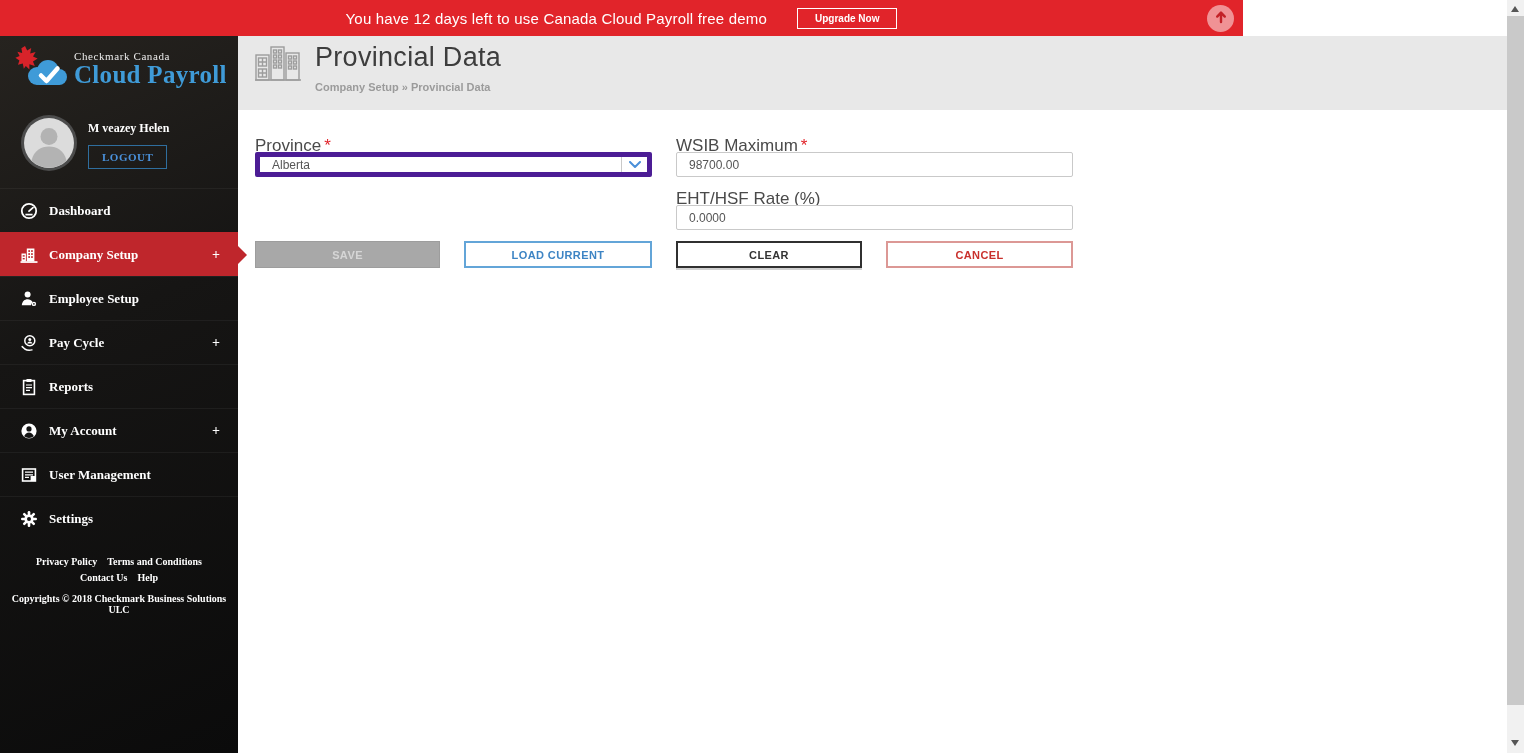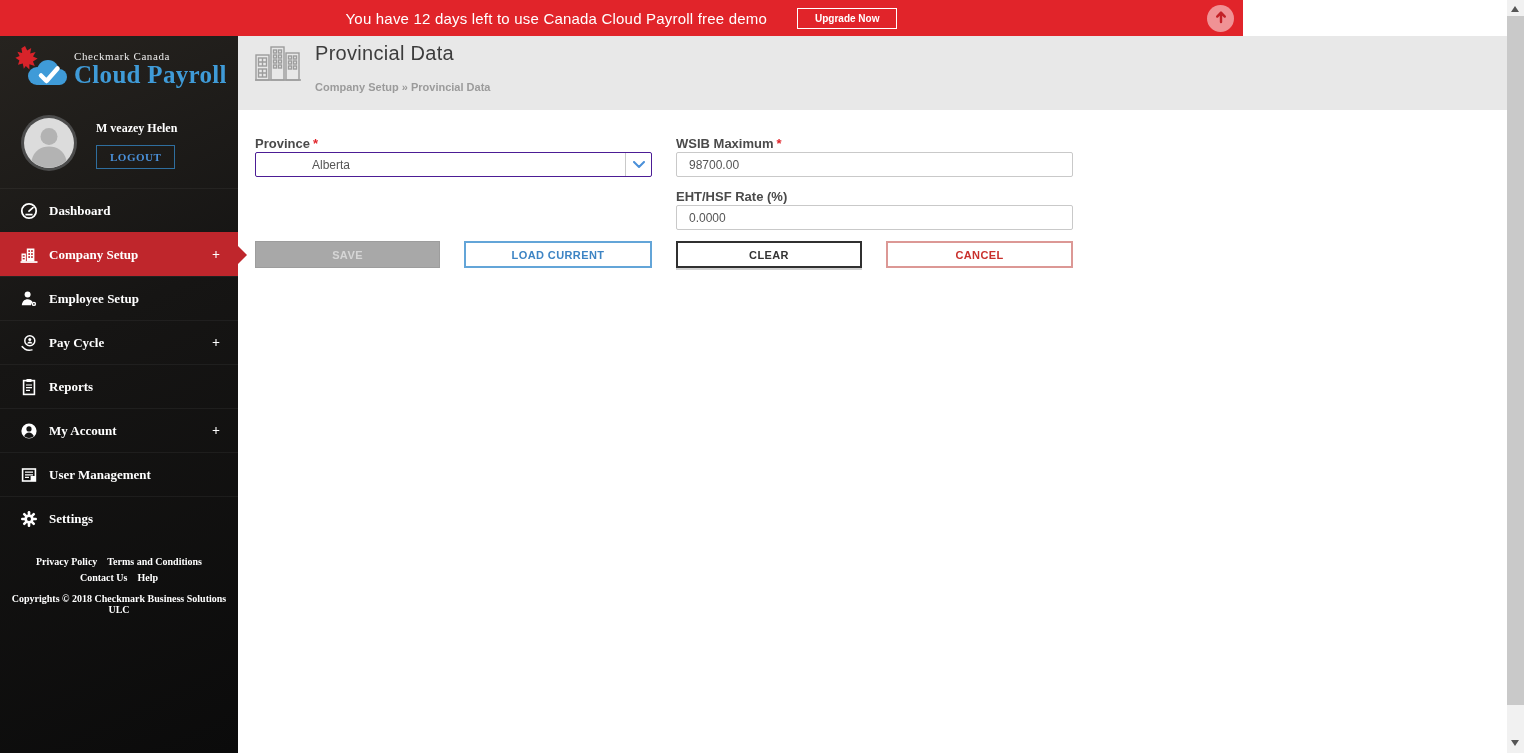--- a/index.html
+++ b/index.html
@@ -17,21 +17,21 @@
 
   
   .sidebar { position:absolute; left:0; top:36px; width:238px; height:717px; z-index:5;
              background:linear-gradient(155deg,#26231f 0%,#161514 40%,#0b0b0b 100%);font-family:Liberation Serif, serif; }
   .logo-block { height:66px; display:flex; align-items:center; padding-left:12px; }
   .logo-text { margin-left:4px; }
   .logo-line1 { color:#ededed; font-size:11px; letter-spacing:.6px; }
   .logo-line2 { color:#3f9bd8; font-size:25px; font-weight:700; letter-spacing:.3px; margin-top:-1px; }
 
   .user-block { height:86px; display:flex; align-items:center; padding-left:20px; }
-  .user-info { margin-left:18px; }
+  .user-info { margin-left:10px; }
   .user-name { color:#fff; font-size:12px; font-weight:700; margin-bottom:9px; }
   .logout-btn { background:transparent; border:1px solid #2f6e9e; color:#4a90d9; font-size:11px;
                 font-weight:700; letter-spacing:.5px; padding:5px 13px; cursor:pointer; font-family:inherit; }
 
   .nav { }
   .nav-item { position:relative; height:44px; display:flex; align-items:center; padding-left:20px;
               cursor:pointer; border-top:1px solid rgba(255,255,255,.05); }
   .nav-icon { width:18px; height:18px; margin-right:11px; flex:0 0 18px; }
   .nav-label { color:#fff; font-size:13px; font-weight:700; }
   .nav-plus { position:absolute; right:18px; color:#fff; font-size:14px; font-weight:700; }
@@ -41,31 +41,31 @@
 
   .sidebar-footer { position:absolute; top:518px; left:0; width:238px; text-align:center; }
   .footer-links { color:#fff; font-size:10px; font-weight:700; line-height:16px; padding:0 3px; }
   .footer-link { margin:0 5px; cursor:pointer; display:inline-block; }
   .copyright { margin-top:7px; color:#fff; font-size:10px; font-weight:700; }
 
   
   .main { position:absolute; left:238px; top:36px; right:17px; bottom:0; background:#fff; }
   .page-header { position:relative; height:74px; background:#e8e8e8; }
   .ph-icon { position:absolute; left:17px; top:7px; }
-  .ph-title { position:absolute; left:77px; top:6px; font-size:20px; color:#3d3d3d; letter-spacing:.3px; }
+  .ph-title { position:absolute; left:77px; top:6px; font-size:27px; color:#3d3d3d; letter-spacing:.3px; }
   .ph-breadcrumb { position:absolute; left:77px; top:45px; font-size:11px; font-weight:700; color:#9b9b9b; }
 
-  .lbl { position:absolute; font-size:13px; font-weight:700; color:#4a4a4a;text-align:center; }
+  .lbl { position:absolute; font-size:17px; font-weight:400; color:#4a4a4a;text-align:center; }
   .req { color:#e1242a; margin-left:3px; }
   #lbl-province { left:17px; top:100px; }
   #lbl-wsib     { left:438px; top:100px; }
   #lbl-eht      { left:438px; top:153px; }
 
   .select { position:absolute; left:17px; top:116px; width:397px; height:25px; background:#fff;
-            border:1px solid #4c1d95; border-radius:2px; display:flex; align-items:stretch; cursor:pointer;padding-left:44px; }
+            border:5px solid #4c1d95; border-radius:2px; display:flex; align-items:stretch; cursor:pointer; }
   .select-value { flex:1; display:flex; align-items:center; padding-left:12px; font-size:12px; color:#555; }
   .select-caret { width:26px; border-left:1px solid #c9c9c9; display:flex; align-items:center; justify-content:center; }
 
   .txt-input { position:absolute; left:438px; width:397px; height:25px; border:1px solid #c9c9c9;
                border-radius:2px; padding:0 12px; font-size:12px; color:#555; font-family:inherit; background:#fff; }
   #input-wsib { top:116px; }
   #input-eht  { top:169px; }
 
   .btn { position:absolute; top:205px; height:27px; display:flex; align-items:center; justify-content:center;
          font-size:11px; font-weight:700; letter-spacing:.4px; cursor:pointer; background:#fff; font-family:inherit; }

